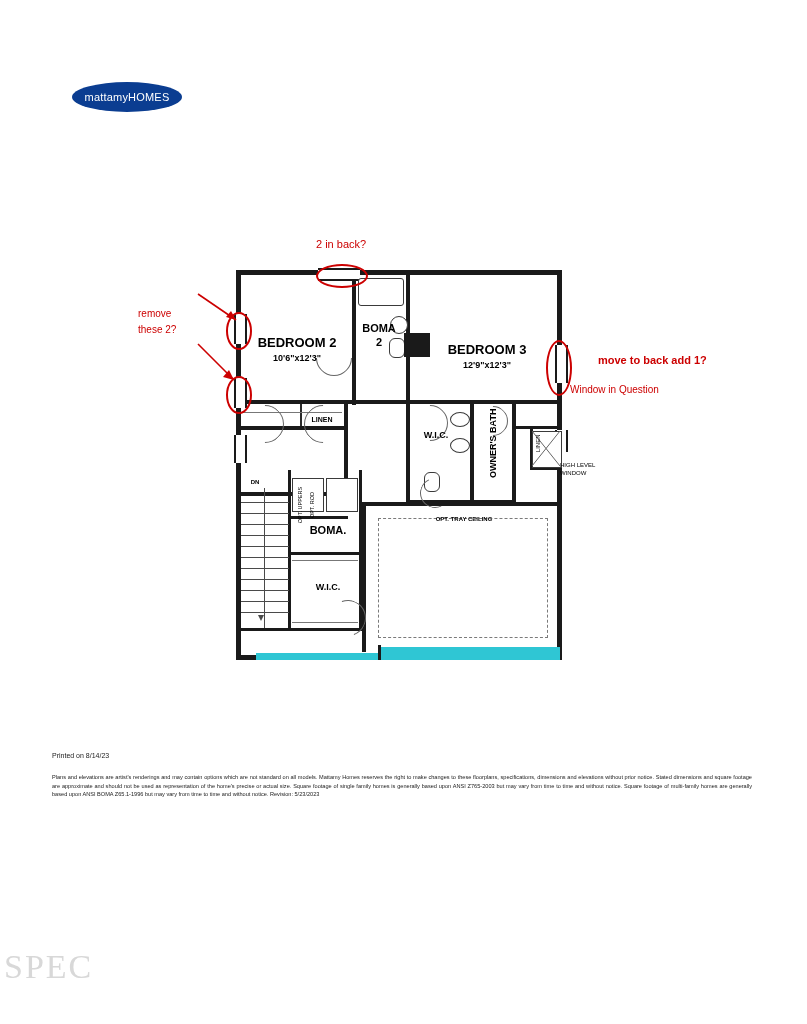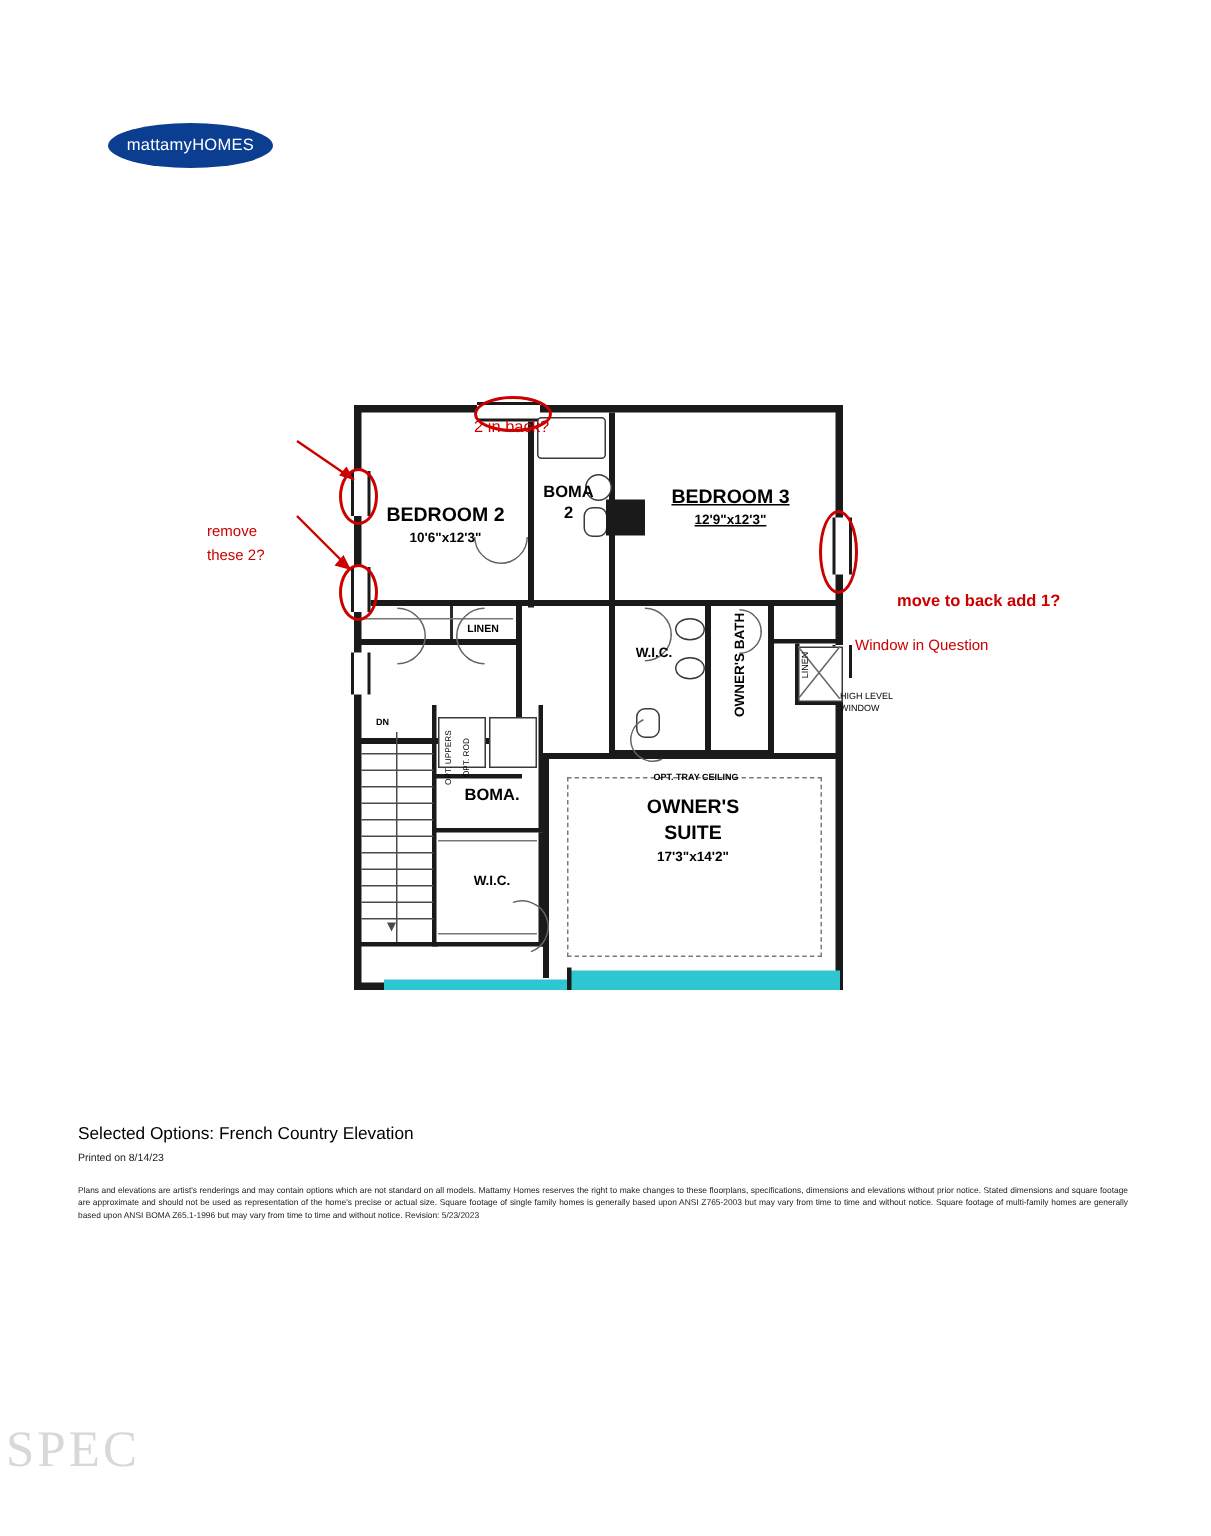--- a/index.html
+++ b/index.html
@@ -95,21 +95,20 @@
   .vert {
     transform: rotate(-90deg);
     transform-origin: center center;
   }
 
   .annot {
     position: absolute;
     color: #cc0000;
     font-size: 11px;
     white-space: nowrap;
-    margin-top: 41px;
   }
   .annot-sm { font-size: 10px; }
 
   .ellipse {
     position: absolute;
     border: 2px solid #cc0000;
     border-radius: 50%;
     background: transparent;
   }
 
@@ -289,21 +288,21 @@
   <div class="label lbl-13" style="left:245px; top:106px; width:104px;">
     <span>BEDROOM 2</span>
     <span class="dim">10'6"x12'3"</span>
   </div>
 
   <div class="label lbl-11" style="left:354px; top:92px; width:50px;">
     <span>BOMA</span>
     <span class="dim" style="font-size:11px;">2</span>
   </div>
 
-  <div class="label lbl-13" style="left:432px; top:94px; width:110px;text-decoration:underline;">
+  <div class="label lbl-13" style="left:432px; top:113px; width:110px;">
     <span>BEDROOM 3</span>
     <span class="dim">12'9"x12'3"</span>
   </div>
 
   <div class="label lbl-7" style="left:300px; top:186px; width:44px;">LINEN</div>
 
   <div class="label lbl-9" style="left:412px; top:200px; width:48px;">W.I.C.</div>
 
   <div class="label lbl-9 vert" style="left:462px; top:212px; width:62px;">
     <span style="display:inline-block; white-space:nowrap;">OWNER'S BATH</span>
@@ -315,25 +314,20 @@
 
   <div class="label lbl-11" style="left:300px; top:294px; width:56px;">BOMA.</div>
 
   <div class="label lbl-9" style="left:300px; top:352px; width:56px;">W.I.C.</div>
 
   <div class="label lbl-5 vert" style="left:278px; top:272px; width:44px; font-size:5.5px; font-weight:normal;">OPT. UPPERS</div>
   <div class="label lbl-5 vert" style="left:290px; top:272px; width:44px; font-size:5.5px; font-weight:normal;">OPT. ROD</div>
 
   <div class="label lbl-6" style="left:410px; top:286px; width:108px; font-weight:bold;">OPT. TRAY CEILING</div>
 
-  <div class="label lbl-13" style="left:400px; top:300px; width:124px; line-height:1.3;">
-    <span>OWNER'S</span><br>
-    <span>SUITE</span>
-    <span class="dim">17'3"x14'2"</span>
-  </div>
 
   <div class="annot" style="left:316px; top:8px;">2 in back?</div>
   <div class="ellipse" style="left:316px; top:34px; width:48px; height:20px;"></div>
 
   <div class="annot annot-sm" style="left:138px; top:78px;">remove</div>
   <div class="annot annot-sm" style="left:138px; top:94px;">these 2?</div>
   <div class="ellipse" style="left:226px; top:82px; width:22px; height:34px;"></div>
   <div class="ellipse" style="left:226px; top:146px; width:22px; height:34px;"></div>
   <div style="position:absolute; left:196px; top:60px; width:50px; height:36px;">
     <svg width="50" height="36" viewBox="0 0 50 36">
@@ -348,18 +342,17 @@
       </svg>
   </div>
 
   <div class="annot" style="left:598px; top:124px; font-weight:bold;">move to back add 1?</div>
   <div class="annot annot-sm" style="left:570px; top:154px;">Window in Question</div>
   <div class="ellipse" style="left:546px; top:110px; width:22px; height:52px;"></div>
 
 </div>
 
 <div class="footer">
-  <div class="opt-line">Selected Options: French Country Elevation</div>
   <div class="printed">Printed on 8/14/23</div>
   <div class="disclaimer">Plans and elevations are artist's renderings and may contain options which are not standard on all models. Mattamy Homes reserves the right to make changes to these floorplans, specifications, dimensions and elevations without prior notice. Stated dimensions and square footage are approximate and should not be used as representation of the home's precise or actual size. Square footage of single family homes is generally based upon ANSI Z765-2003 but may vary from time to time and without notice. Square footage of multi-family homes are generally based upon ANSI BOMA Z65.1-1996 but may vary from time to time and without notice. Revision: 5/23/2023</div>
 </div>
 
 <div class="tmls">SPEC</div>
 
 </body></html>

